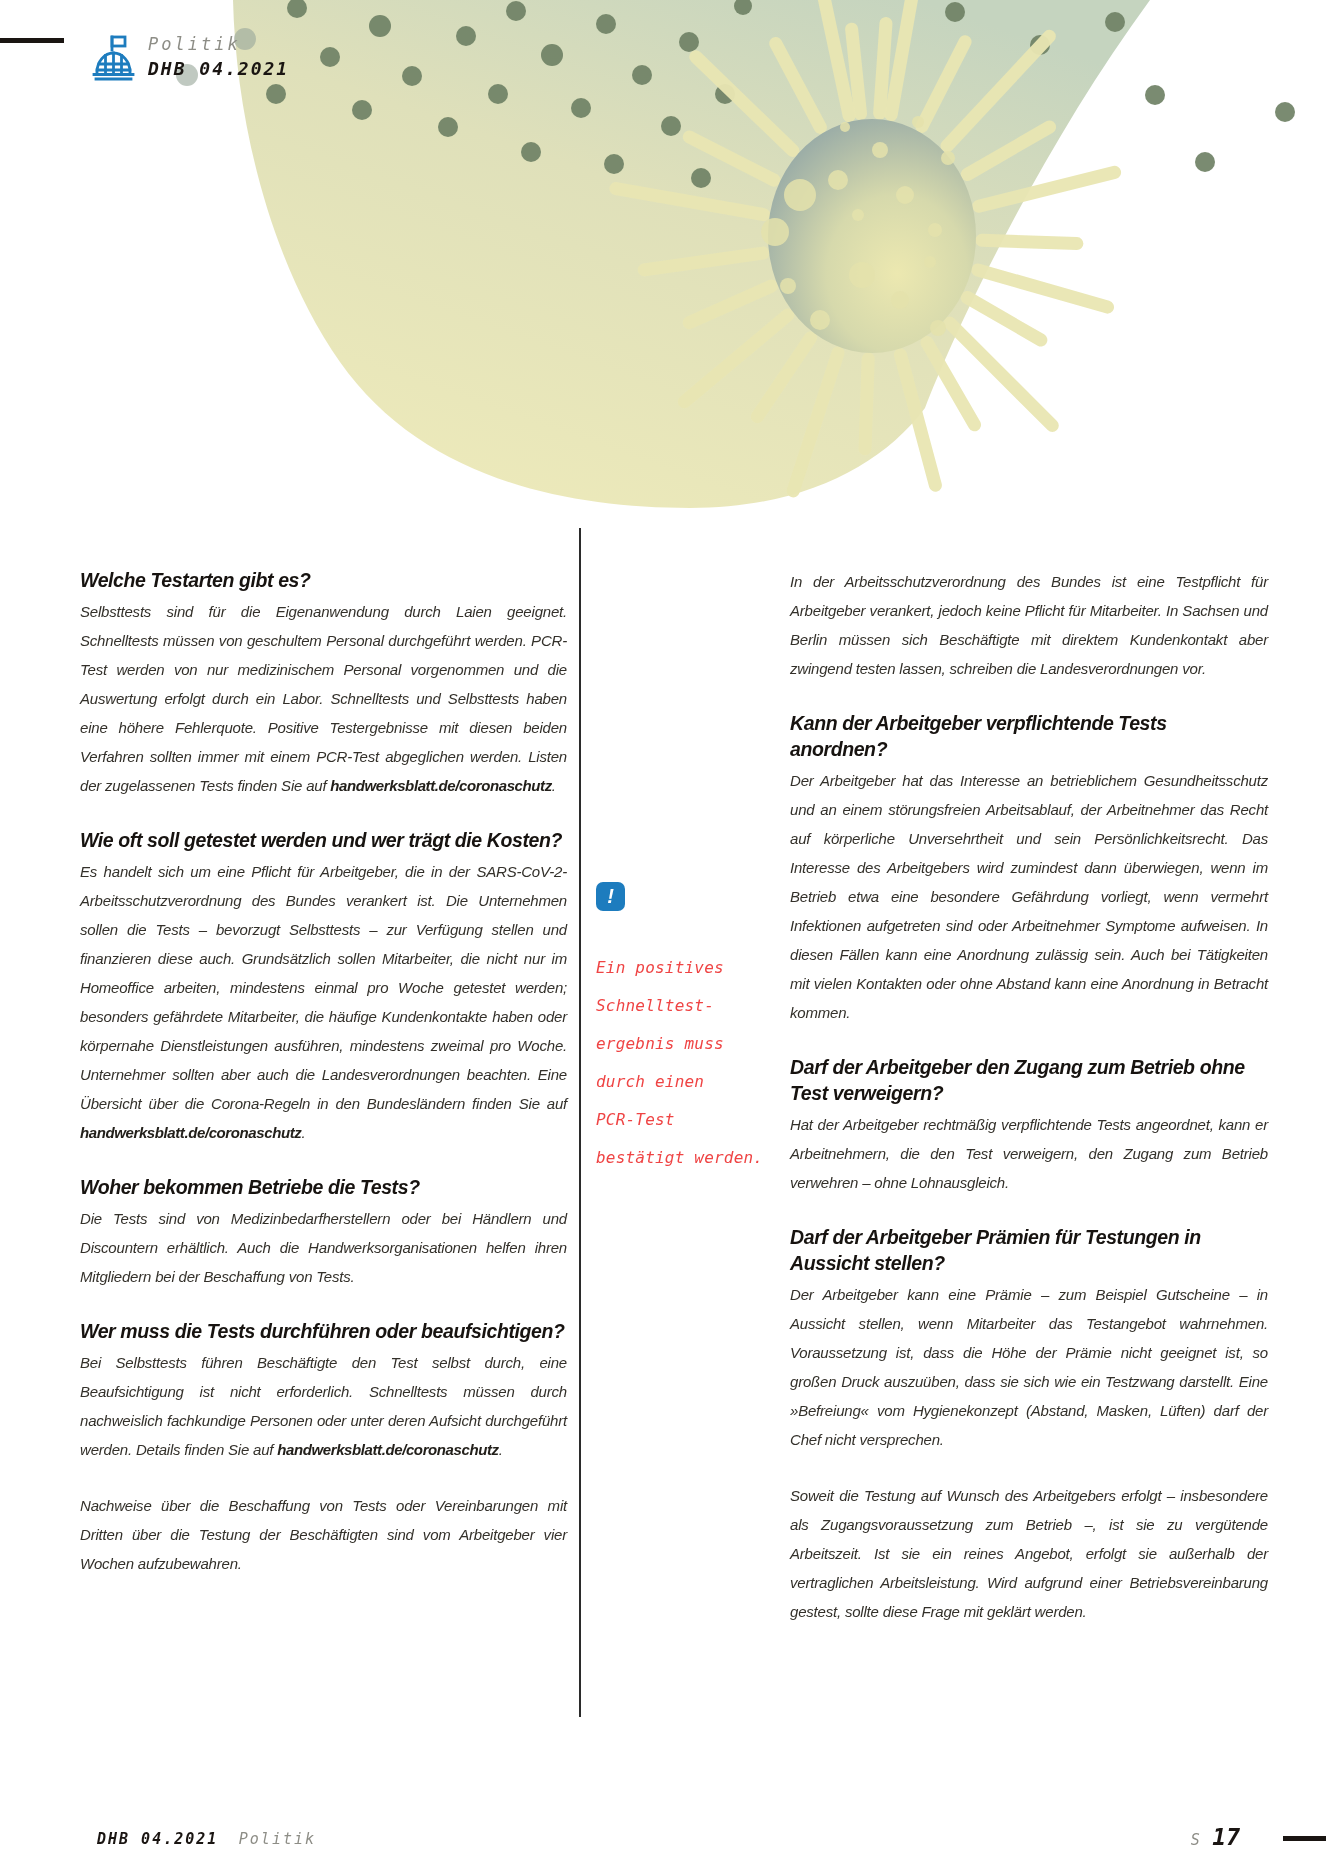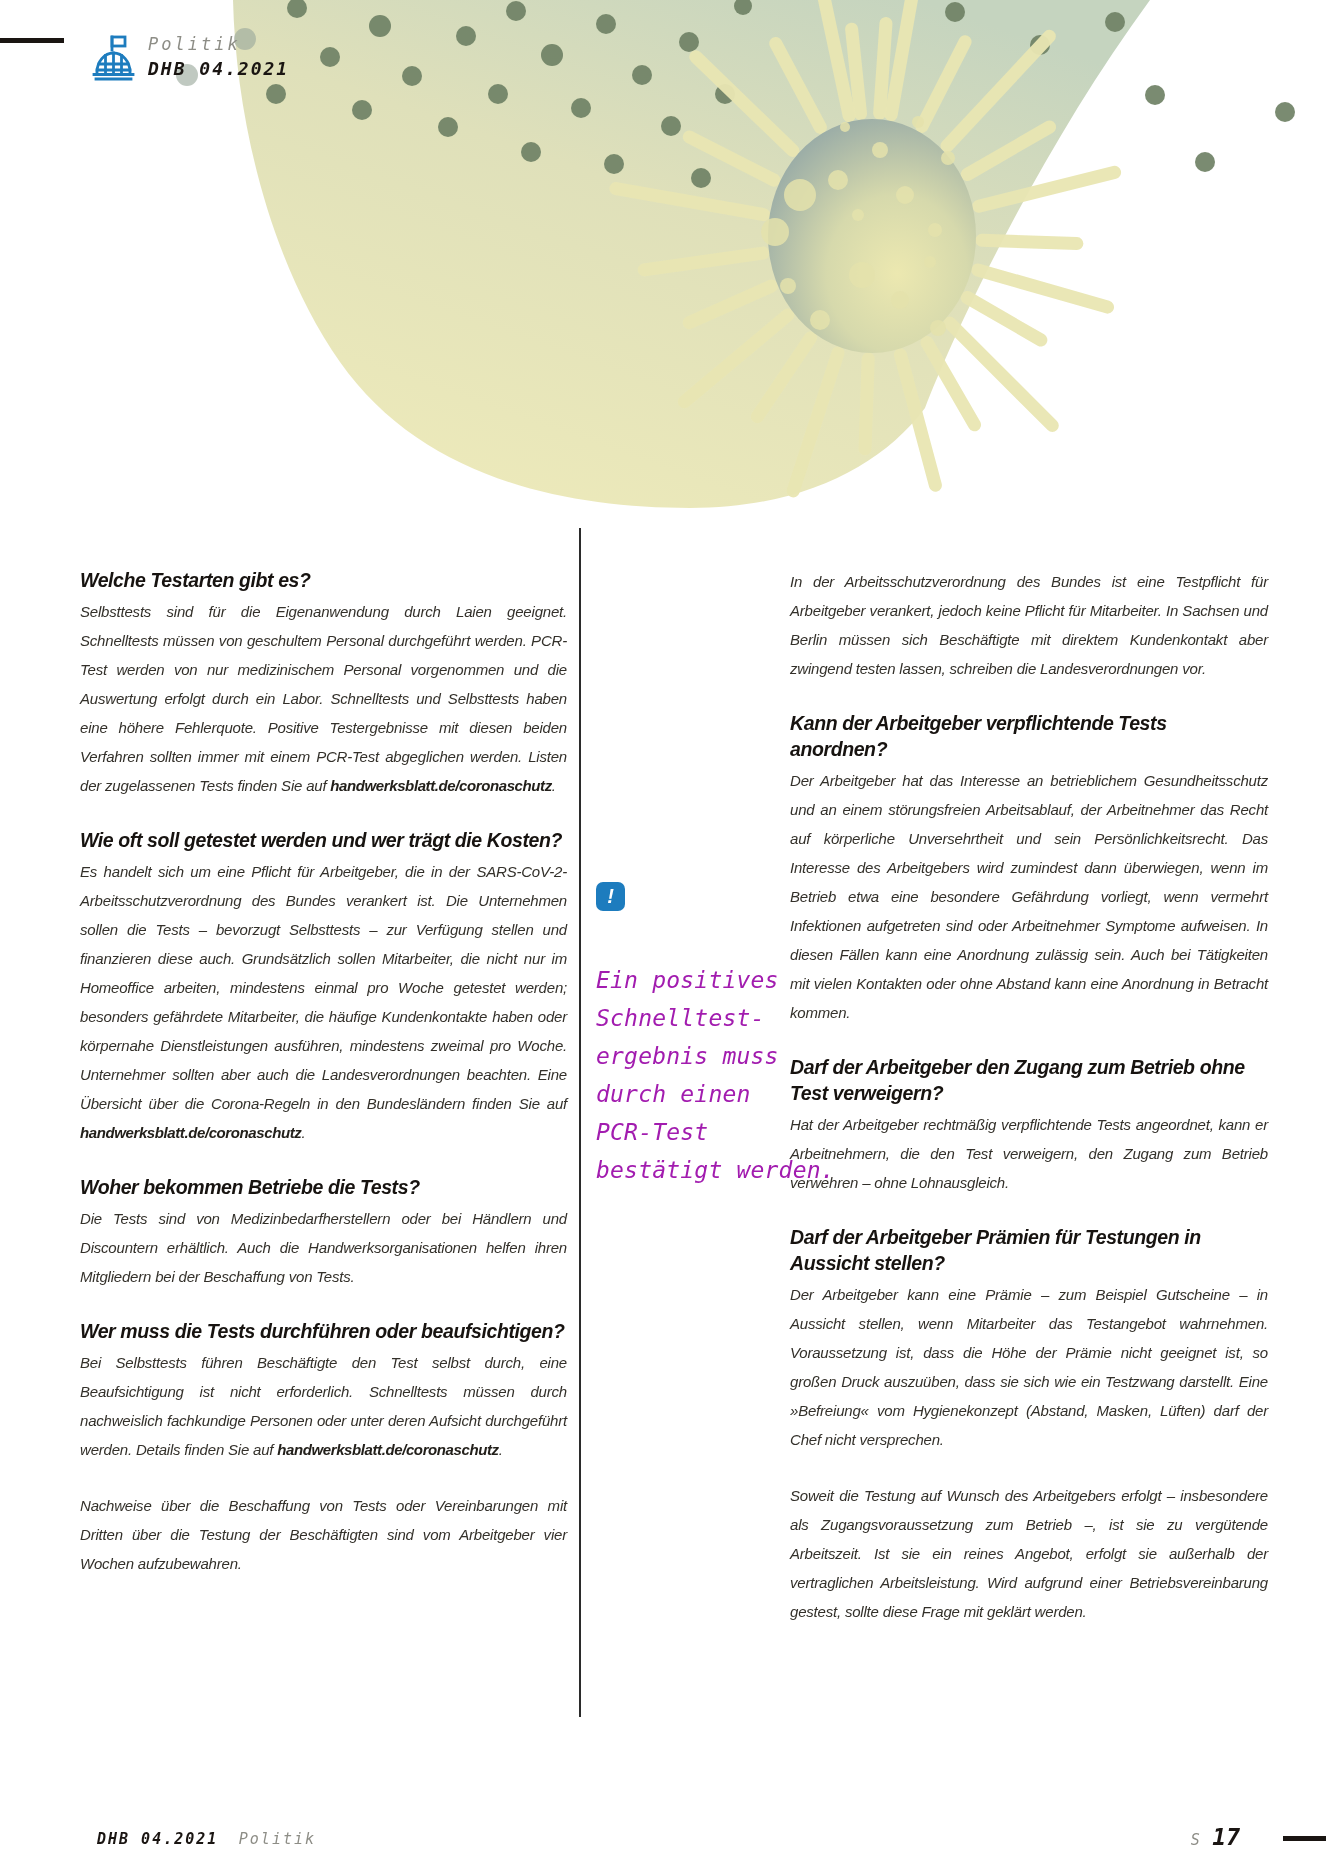--- a/index.html
+++ b/index.html
@@ -19,22 +19,22 @@
   .col-left{left:80px;width:487px;}
   .col-right{left:790px;width:478px;}
   .col h3{font-size:19.5px;font-weight:700;color:#171310;margin:0 0 4px 0;line-height:26px;letter-spacing:-0.4px;}
   .col p{font-size:15px;line-height:29px;margin:0 0 27px 0;text-align:justify;hyphens:auto;color:#33302a;letter-spacing:-0.2px;}
   .col p .lnk{font-weight:700;color:#23201b;text-decoration:none;letter-spacing:-0.4px;}
   .column-divider{position:absolute;left:579px;top:528px;width:2px;height:1189px;background:#2b2b2b;z-index:1;}
   
   .callout{position:absolute;left:596px;top:882px;width:178px;z-index:1;}
   .alert-icon{width:29px;height:29px;border-radius:7px;display:flex;align-items:center;justify-content:center;
               color:#fff;font-weight:800;font-size:20px;font-family:"Liberation Sans",sans-serif;}
-  .callout .lines{margin-top:50px;font-family:"DejaVu Sans Mono",monospace;font-size:23px;line-height:38px;
-                  color:#a21caf;letter-spacing:0.2px;white-space:nowrap;}
+  .callout .lines{margin-top:38px;font-family:"DejaVu Sans Mono",monospace;font-size:16px;line-height:38px;
+                  color:#ef4444;letter-spacing:0.2px;white-space:nowrap;}
   
   .footer-left{position:absolute;left:97px;top:1830px;z-index:1;white-space:nowrap;}
   .footer-issue{font-family:"DejaVu Sans Mono",monospace;font-weight:700;font-size:15px;letter-spacing:2px;color:#1a1512;}
   .footer-section{font-family:"DejaVu Sans Mono",monospace;font-size:15px;letter-spacing:2px;color:#8d8d86;margin-left:16px;}
   .footer-right{position:absolute;right:86px;top:1824px;z-index:1;white-space:nowrap;}
   .page-label{font-family:"DejaVu Sans Mono",monospace;font-size:15px;color:#8d8d86;margin-right:8px;}
   .page-number{font-family:"DejaVu Sans Mono",monospace;font-weight:700;font-size:23px;color:#1a1512;}
   .footer-rule{position:absolute;right:0;top:1836px;width:43px;height:5px;background:#1a1512;z-index:1;}
 </style>
 </head>

